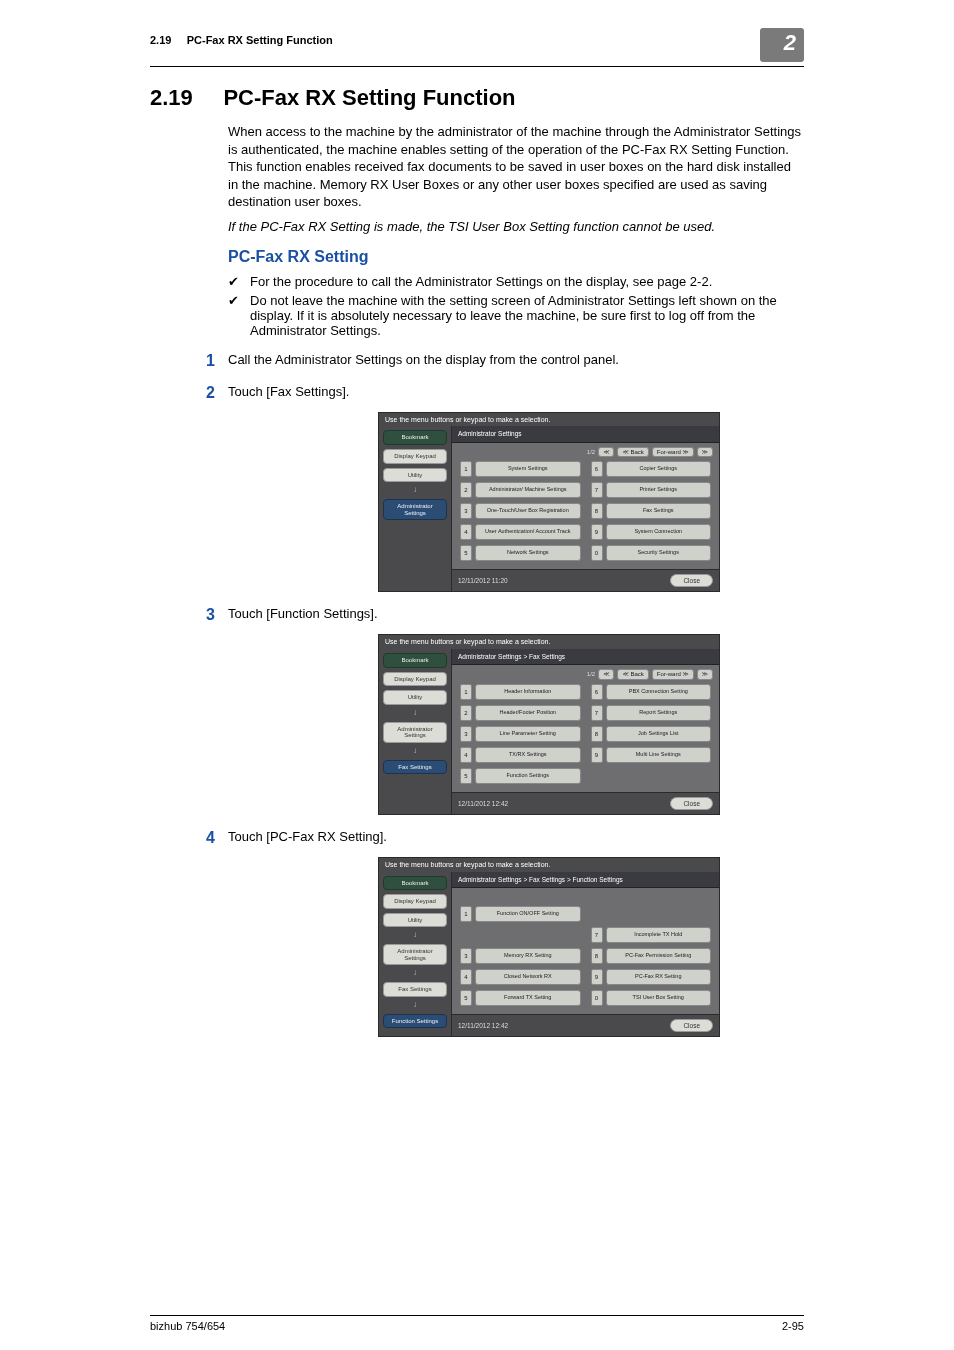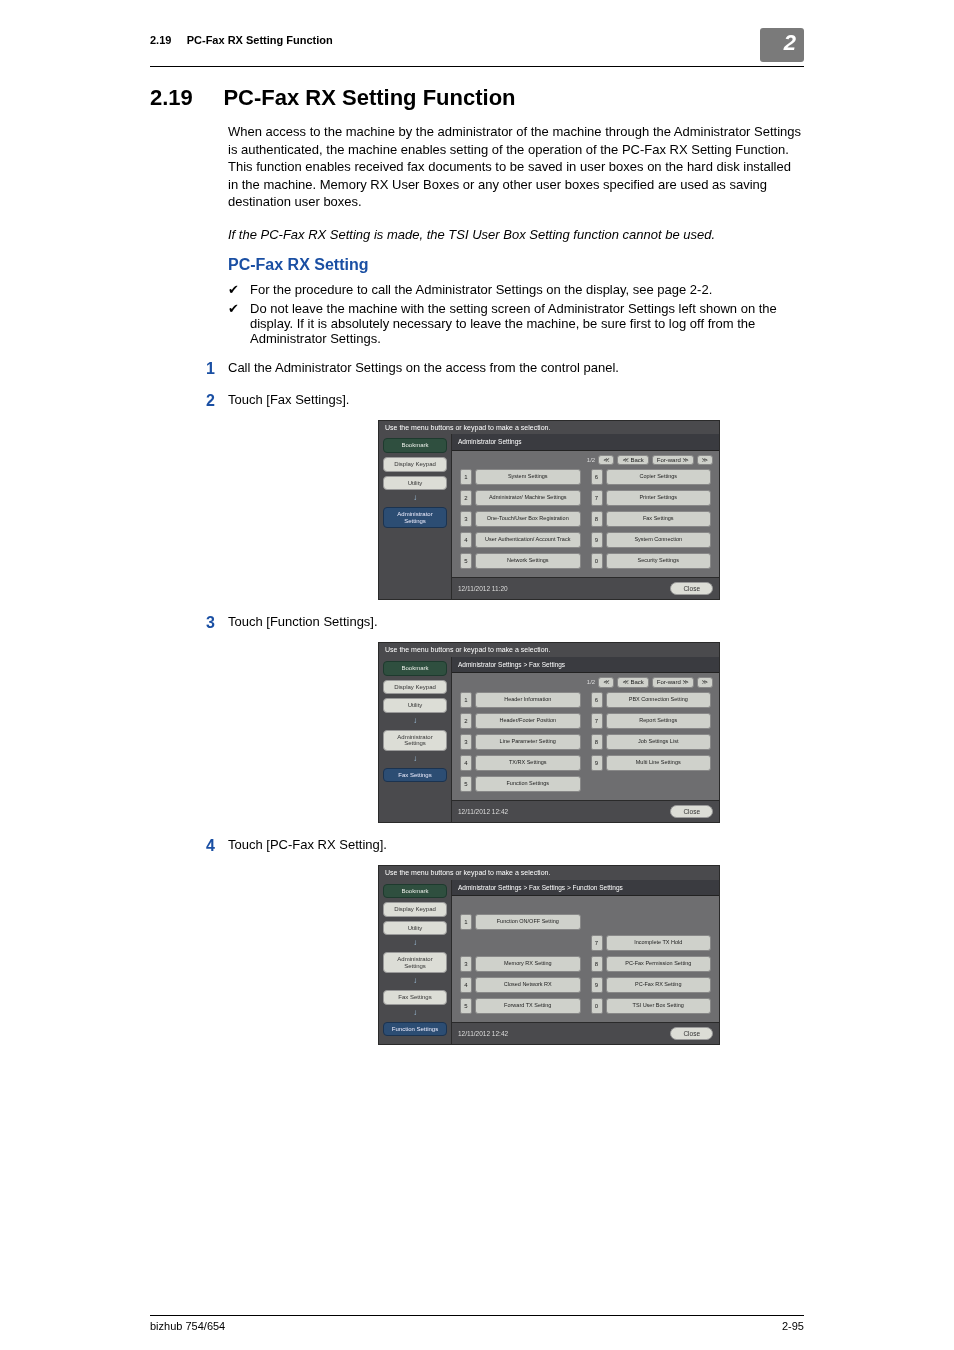--- a/index.html
+++ b/index.html
@@ -46,21 +46,21 @@
     margin: 4px 0 18px 0;
   }
   .h1 {
     font-size: 22px;
     font-weight: bold;
     margin: 14px 0 12px 0;
   }
   .body-text {
     margin-left: 78px;
     line-height: 1.35;
-    margin-bottom: 16px;
+    margin-bottom: 8px;
   }
   .notice-label {
     margin-left: 78px;
     font-weight: bold;
     font-style: italic;
     margin-top: 8px;
   }
   .notice-text {
     margin-left: 78px;
     font-style: italic;
@@ -296,21 +296,21 @@
     <span class="check-mark">✔</span>
     <span>For the procedure to call the Administrator Settings on the display, see page 2-2.</span>
   </div>
   <div class="check-row">
     <span class="check-mark">✔</span>
     <span>Do not leave the machine with the setting screen of Administrator Settings left shown on the display. If it is absolutely necessary to leave the machine, be sure first to log off from the Administrator Settings.</span>
   </div>
 
   <div class="step-row">
     <span class="step-num">1</span>
-    <span>Call the Administrator Settings on the access from the control panel.</span>
+    <span>Call the Administrator Settings on the display from the control panel.</span>
   </div>
 
   <div class="step-row">
     <span class="step-num">2</span>
     <span>Touch [Fax Settings].</span>
   </div>
 
   <div class="screenshot-wrap">
     <div class="panel">
       <div class="panel-top">Use the menu buttons or keypad to make a selection.</div>

